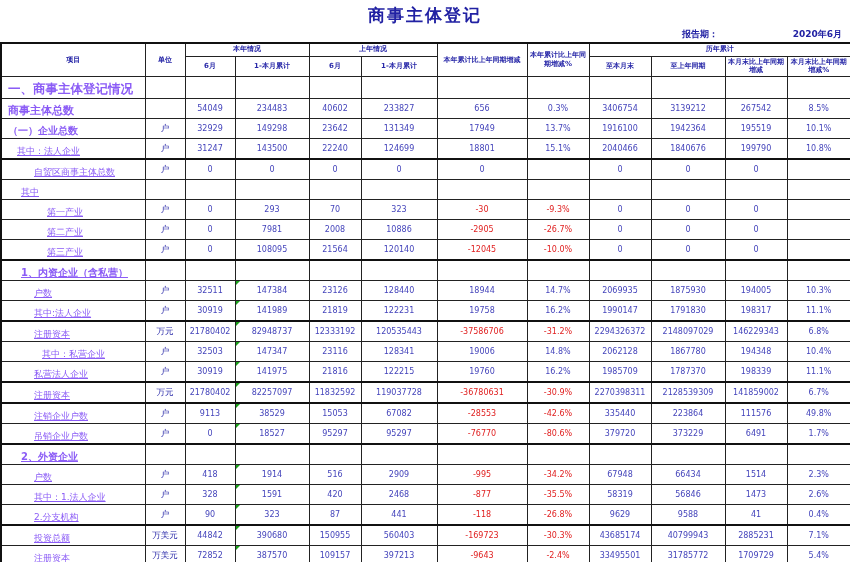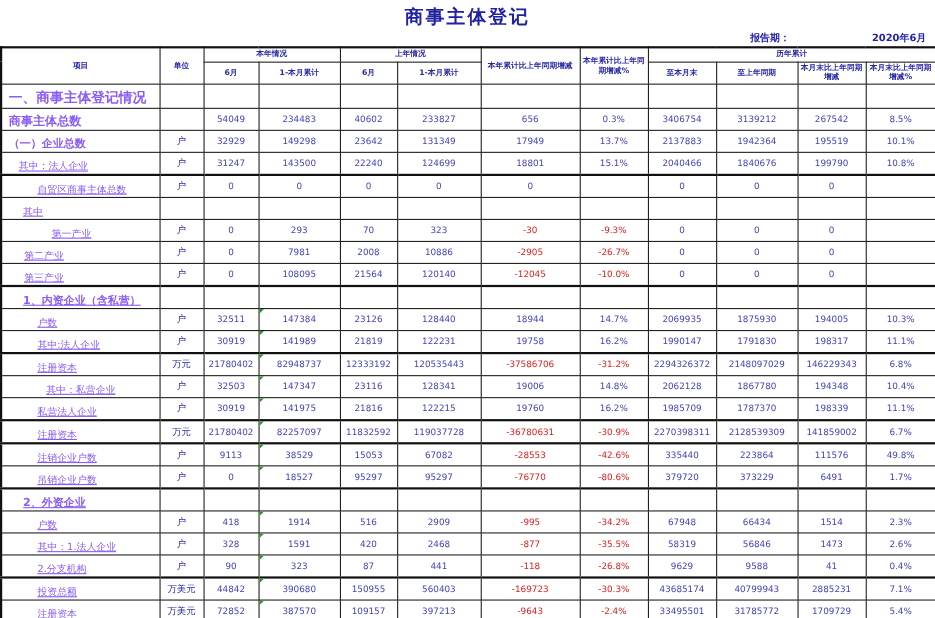--- a/index.html
+++ b/index.html
@@ -112,21 +112,21 @@
         </tr>
         <tr class="big">
           <td class="lblcell" style="padding-left: 6px;"><span class="lab">（一）企业总数</span></td>
           <td class="unitcell">户</td>
           <td class="num">32929</td>
           <td class="num">149298</td>
           <td class="num">23642</td>
           <td class="num">131349</td>
           <td class="num">17949</td>
           <td class="num">13.7%</td>
-          <td class="num">2137883</td>
+          <td class="num">1916100</td>
           <td class="num">1942364</td>
           <td class="num">195519</td>
           <td class="num">10.1%</td>
         </tr>
         <tr class="sub">
           <td class="lblcell" style="padding-left: 15px;"><span class="lab">其中：法人企业</span></td>
           <td class="unitcell">户</td>
           <td class="num">31247</td>
           <td class="num">143500</td>
           <td class="num">22240</td>
@@ -174,35 +174,35 @@
           <td class="num">70</td>
           <td class="num">323</td>
           <td class="num neg">-30</td>
           <td class="num neg">-9.3%</td>
           <td class="num">0</td>
           <td class="num">0</td>
           <td class="num">0</td>
           <td class="num"></td>
         </tr>
         <tr class="sub">
-          <td class="lblcell" style="padding-left: 20px;"><span class="lab">第二产业</span></td>
+          <td class="lblcell" style="padding-left: 45px;"><span class="lab">第二产业</span></td>
           <td class="unitcell">户</td>
           <td class="num">0</td>
           <td class="num">7981</td>
           <td class="num">2008</td>
           <td class="num">10886</td>
           <td class="num neg">-2905</td>
           <td class="num neg">-26.7%</td>
           <td class="num">0</td>
           <td class="num">0</td>
           <td class="num">0</td>
           <td class="num"></td>
         </tr>
         <tr class="sub">
-          <td class="lblcell" style="padding-left: 20px;"><span class="lab">第三产业</span></td>
+          <td class="lblcell" style="padding-left: 45px;"><span class="lab">第三产业</span></td>
           <td class="unitcell">户</td>
           <td class="num">0</td>
           <td class="num">108095</td>
           <td class="num">21564</td>
           <td class="num">120140</td>
           <td class="num neg">-12045</td>
           <td class="num neg">-10.0%</td>
           <td class="num">0</td>
           <td class="num">0</td>
           <td class="num">0</td>

